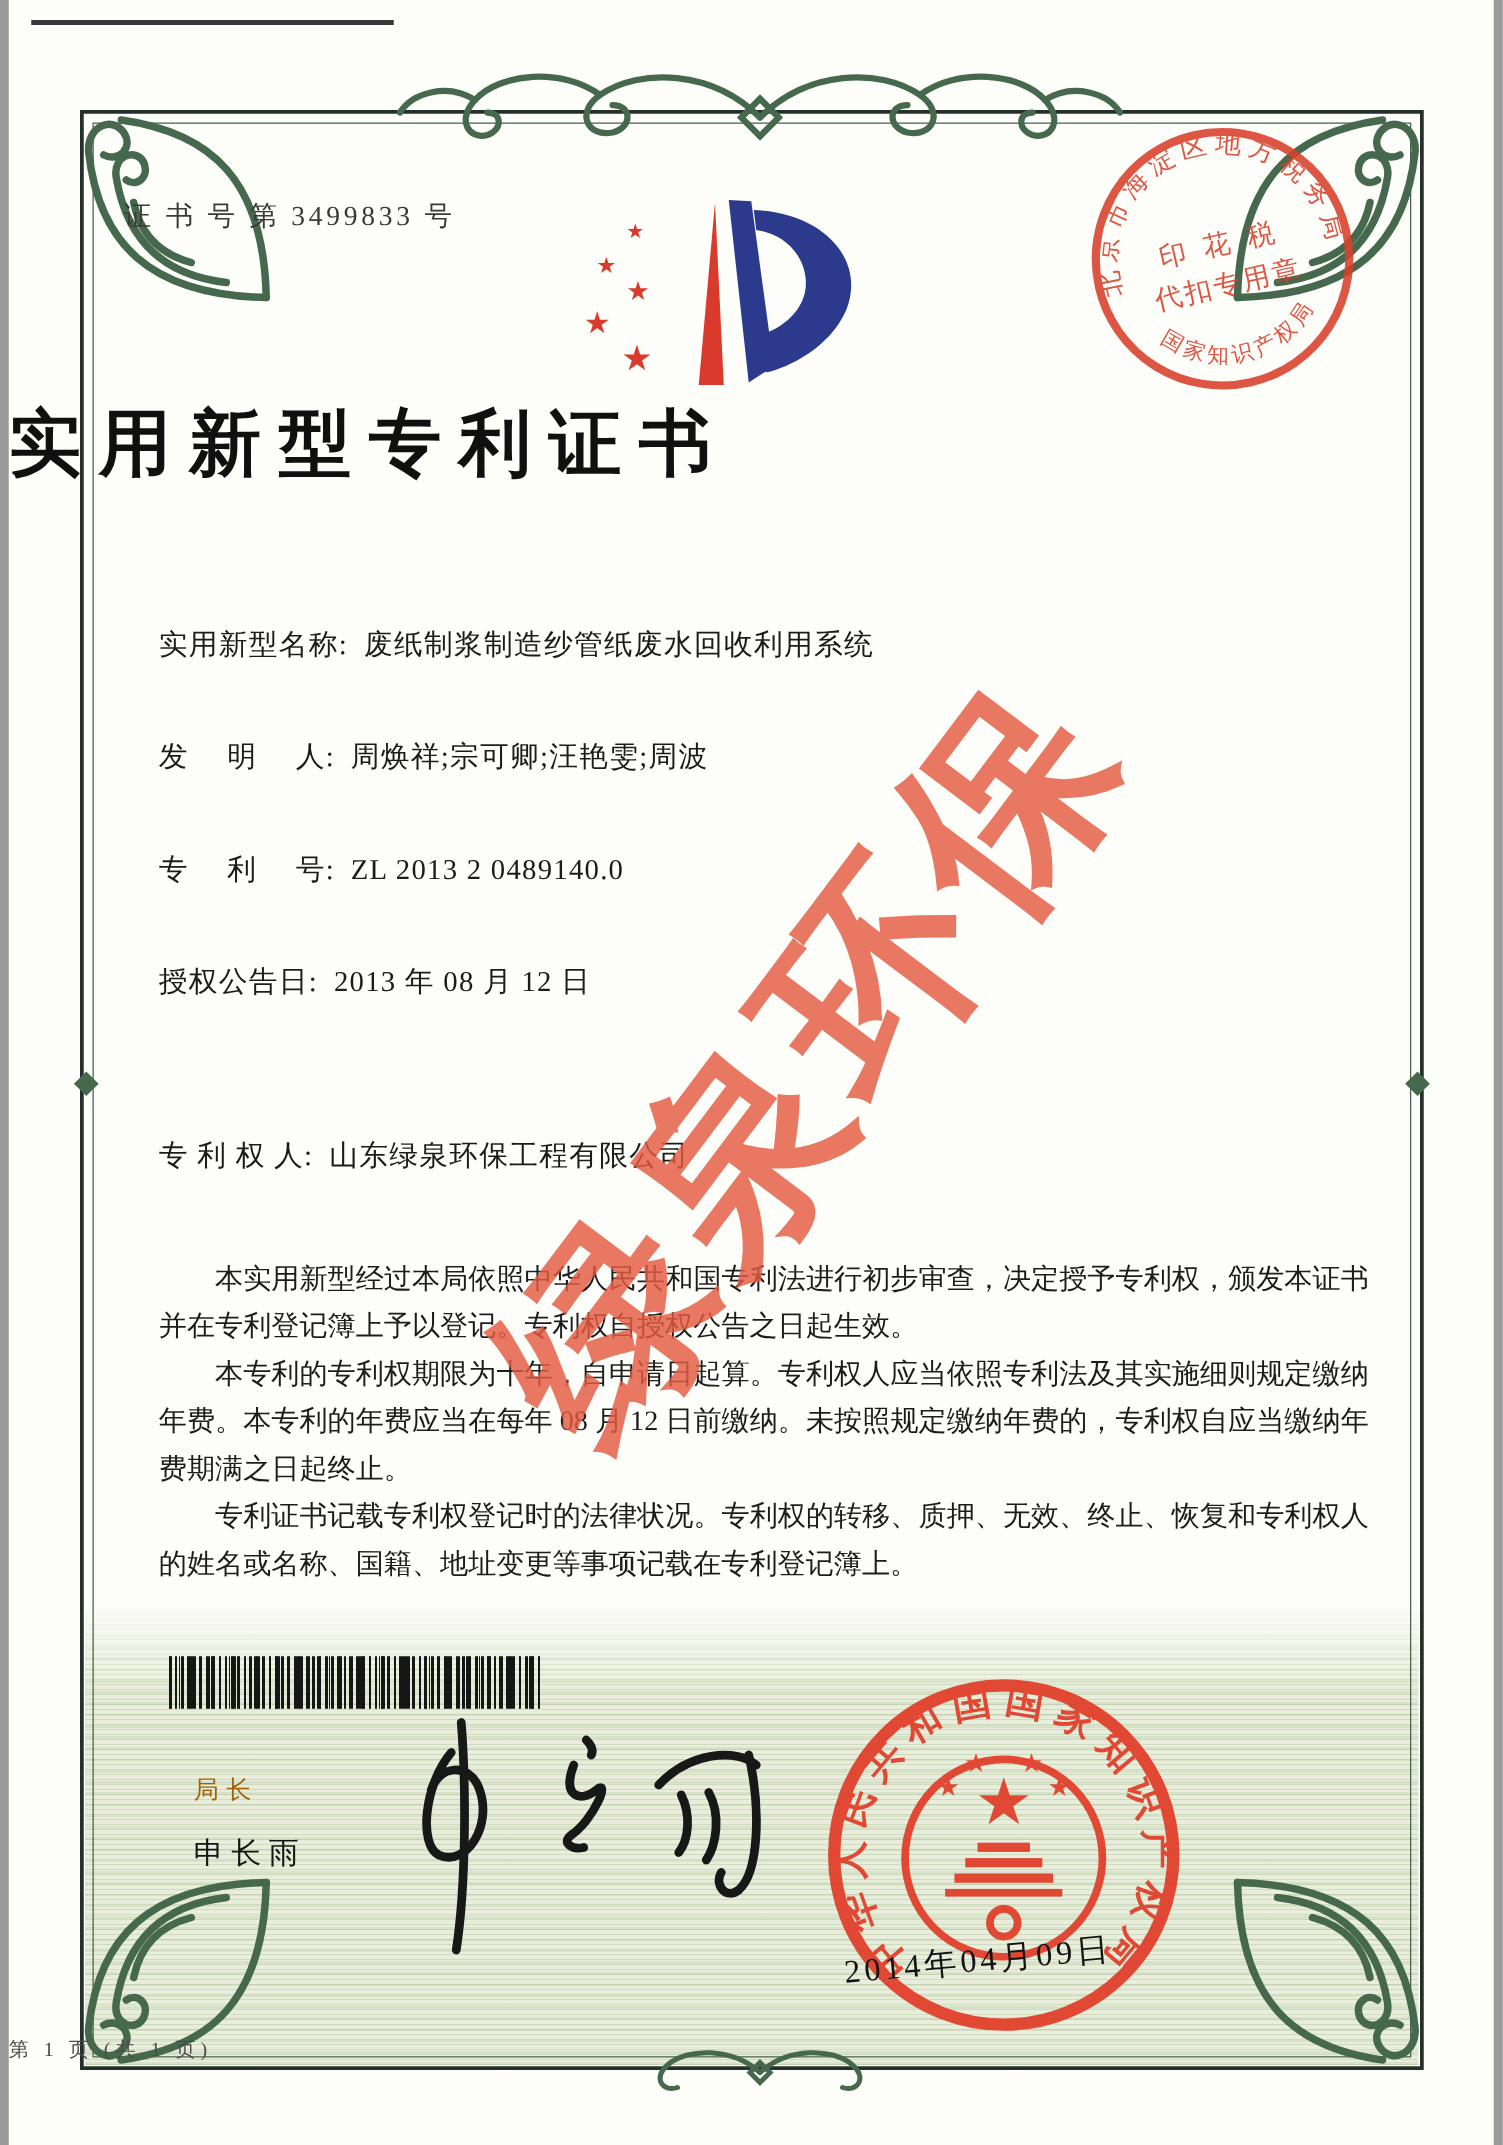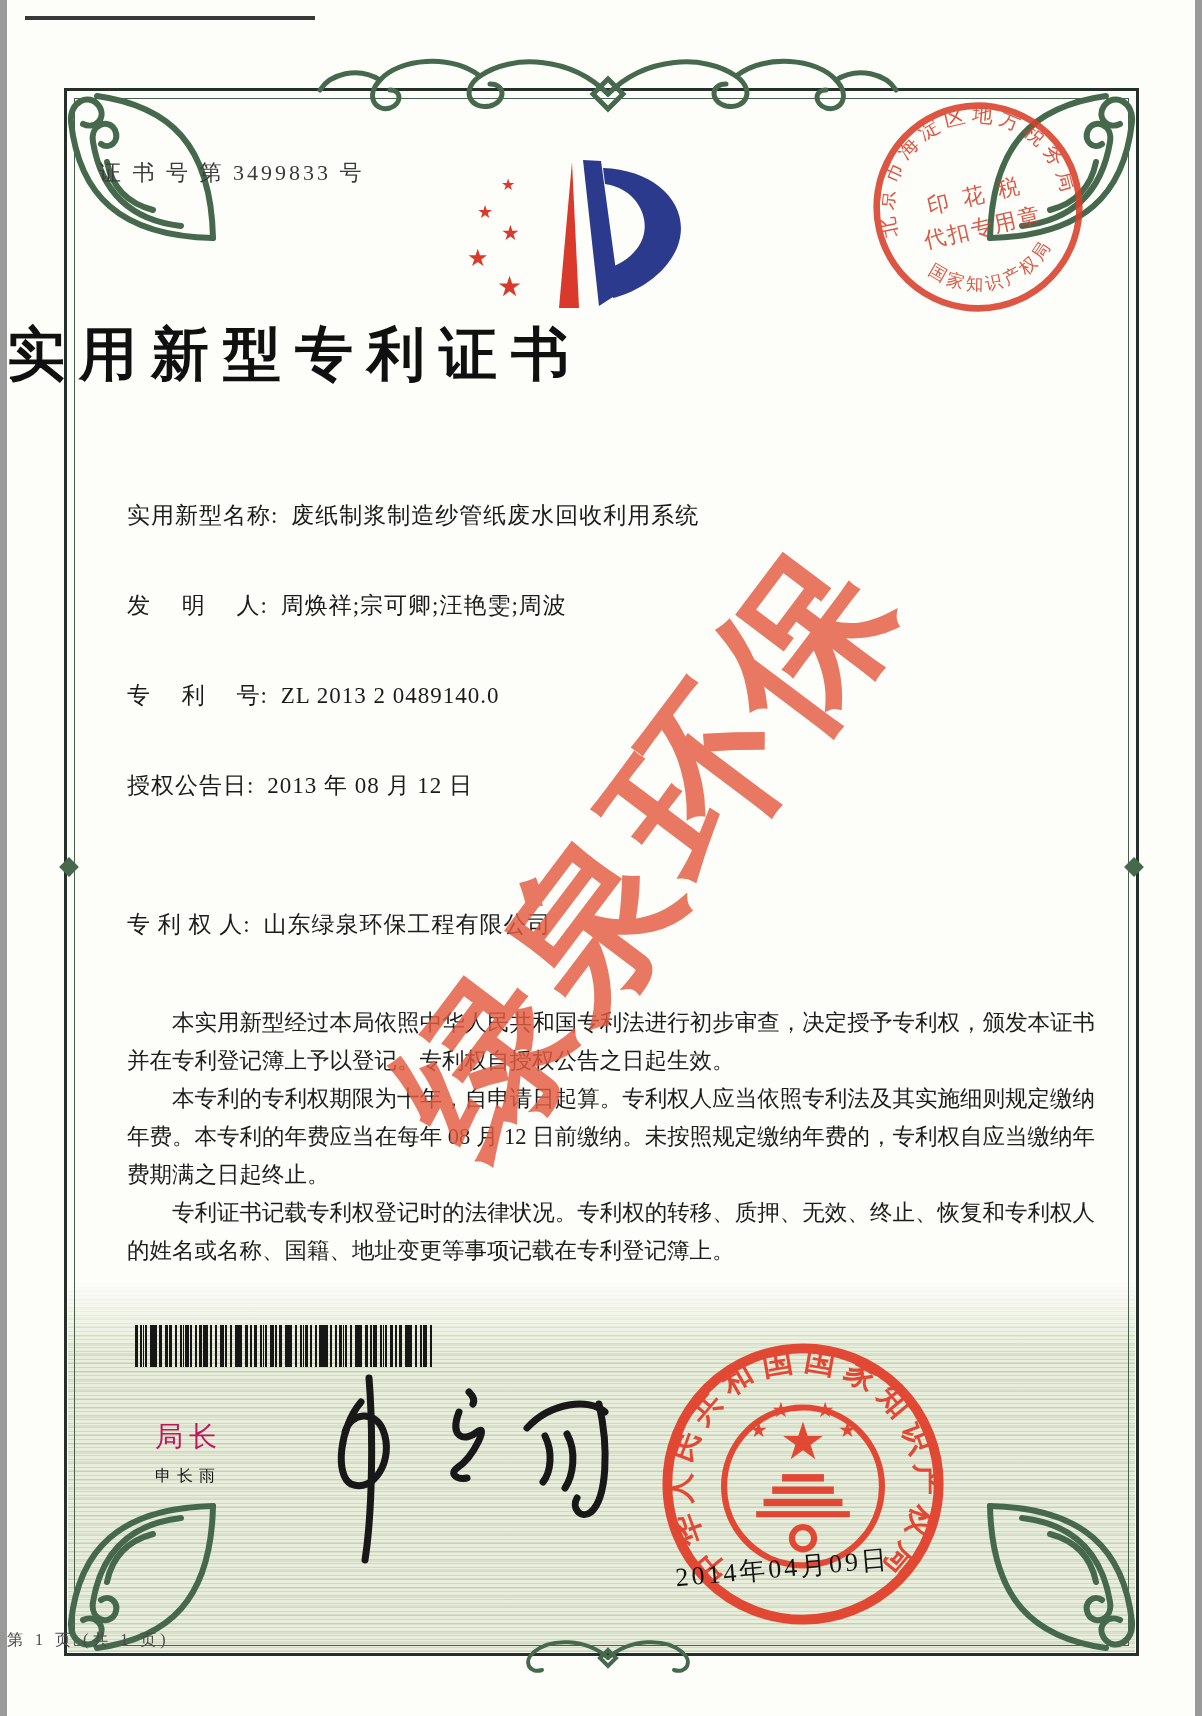--- a/index.html
+++ b/index.html
@@ -58,22 +58,22 @@
     pointer-events:none;white-space:nowrap;
   }
   
   .barcode{
     position:absolute;left:128px;top:1325px;width:300px;height:42px;z-index:4;
     background-image:
       repeating-linear-gradient(90deg,#161616 0 2px,transparent 2px 5px),
       repeating-linear-gradient(90deg,#161616 0 1px,transparent 1px 8px),
       repeating-linear-gradient(90deg,#161616 0 3px,transparent 3px 17px);
   }
-  .signer-title{position:absolute;left:148px;top:1418px;font-size:28px;letter-spacing:6px;z-index:4;color:#be185d;}
-  .signer-name{position:absolute;left:148px;top:1466px;font-size:16px;letter-spacing:6px;z-index:4;color:#141414;}
+  .signer-title{position:absolute;left:148px;top:1418px;font-size:20px;letter-spacing:6px;z-index:4;color:#a16207;}
+  .signer-name{position:absolute;left:148px;top:1466px;font-size:24px;letter-spacing:6px;z-index:4;color:#141414;}
   .signature{position:absolute;left:292px;top:1368px;width:340px;height:200px;z-index:4;}
   .signature path{fill:none;stroke:#181818;stroke-width:7;stroke-linecap:round;stroke-linejoin:round;}
   .agency-seal{position:absolute;left:648px;top:1336px;width:296px;height:296px;z-index:5;opacity:.92;}
   .seal-date{
     position:absolute;left:668px;top:1548px;width:280px;z-index:6;
     font-size:26px;letter-spacing:3px;color:#131313;transform:rotate(-5deg);white-space:nowrap;
   }
   .footer{position:absolute;left:0;top:1630px;width:1202px;font-size:16px;letter-spacing:4px;color:#4a4a4a;z-index:4;}
   
   .red-text{fill:#d8402a;}

